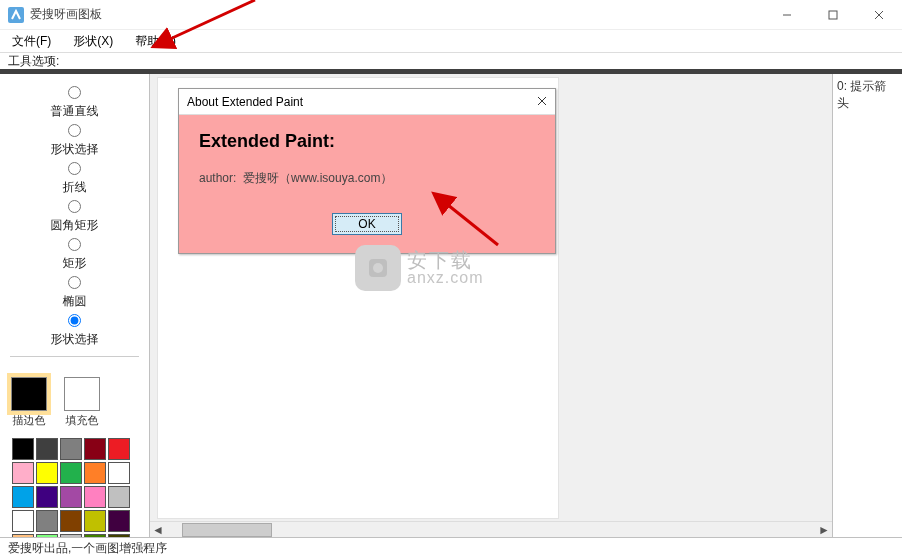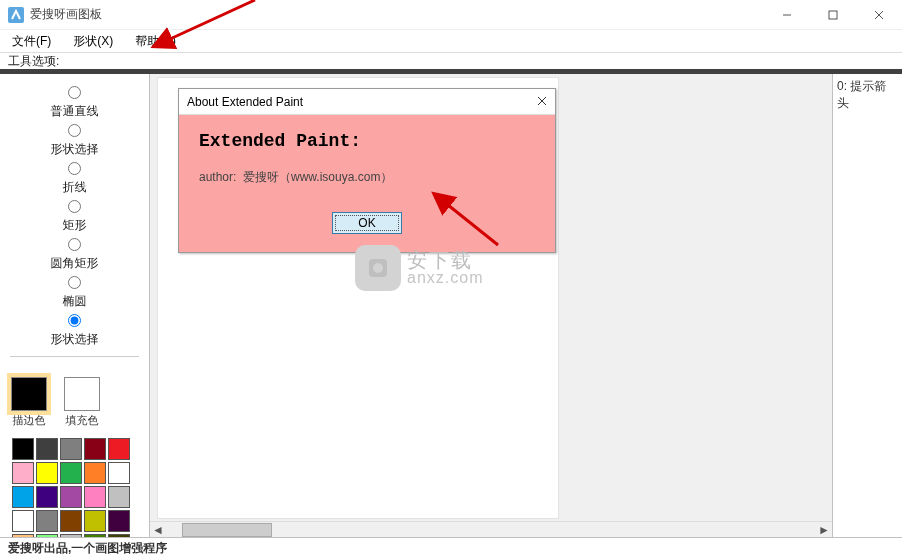--- a/index.html
+++ b/index.html
@@ -44,28 +44,28 @@
 
 .canvas-inner { flex:1; position:relative; }
 .canvas-page { position:absolute; top:4px; left:8px; width:400px; height:440px; background:#fff; box-shadow: 0 0 0 1px rgba(0,0,0,0.05); }
 
 
 .hscroll { height: 16px; background:#f0f0f0; display:flex; align-items:center; border-top:1px solid #ddd; }
 .hscroll .thumb { width:90px; height:14px; background:#cdcdcd; border:1px solid #aaa; margin-left:16px; }
 .hscroll .arrow { width:16px; height:14px; display:flex;align-items:center;justify-content:center;color:#555; }
 
 
-.statusbar { height: 22px; border-top:1px solid #c0c0c0; display:flex; align-items:center; padding:0 8px; color:#333;font-weight:bold; }
+.statusbar { height: 22px; border-top:1px solid #c0c0c0; display:flex; align-items:center; padding:0 8px; color:#333; }
 
 
 .dialog { position:absolute; top:88px; left:178px; width:378px; background:#fca5a5; border:1px solid #9a9a9a; box-shadow: 1px 1px 2px rgba(0,0,0,0.25); font-family: "SimSun","Courier New",monospace; }
 .dialog-title { height:26px; display:flex; align-items:center; padding:0 8px; background:#fff; border-bottom:1px solid #ddd; font-family:"Microsoft YaHei"; font-size:12px;}
 .dialog-title .t { flex:1; }
 .dialog-body { padding: 16px 20px 18px; }
-.dialog-body h1 { font-family:Liberation Mono, monospace; font-size:18px; font-weight:bold; margin-bottom:18px; color:#000; }
+.dialog-body h1 { font-family:Liberation Sans, sans-serif; font-size:18px; font-weight:bold; margin-bottom:18px; color:#000; }
 .dialog-body .sub { text-align:center; font-size:13px; margin-bottom: 22px; color:#000;}
 .dialog-body .auth { font-size:12px; color:#444; margin-bottom:26px; white-space:pre; }
 .dialog-ok { display:block; margin: 0 auto; width:70px; height:22px; border:1px solid #3a7aa8; background:#d6ecf7; font-size:12px; outline:1px dotted #555; outline-offset:-4px;}
 
 
 .svg-overlay { position:absolute; top:0; left:0; width:902px; height:559px; pointer-events:none; }
 
 
 .watermark { position:absolute; top:245px; left:355px; display:flex; align-items:center; gap:6px; color:#aaa; font-size:22px; font-family:"Microsoft YaHei"; }
 .watermark .logo { width:46px; height:46px; border-radius:10px; background:#d3d3d3; display:flex; align-items:center; justify-content:center; }
@@ -122,25 +122,25 @@
         <label>
           <input type="radio" name="tool" style="">
           <span>形状选择</span>
         </label>
         <label>
           <input type="radio" name="tool" style="">
           <span>折线</span>
         </label>
         <label>
           <input type="radio" name="tool" style="">
+          <span>圆角矩形</span>
+        </label>
+        <label>
+          <input type="radio" name="tool" style="">
           <span>矩形</span>
-        </label>
-        <label>
-          <input type="radio" name="tool" style="">
-          <span>圆角矩形</span>
         </label>
         <label>
           <input type="radio" name="tool" style="">
           <span>椭圆</span>
         </label>
         <label>
           <input type="radio" name="tool" checked="" style="">
           <span>形状选择</span>
         </label>
         <hr>

